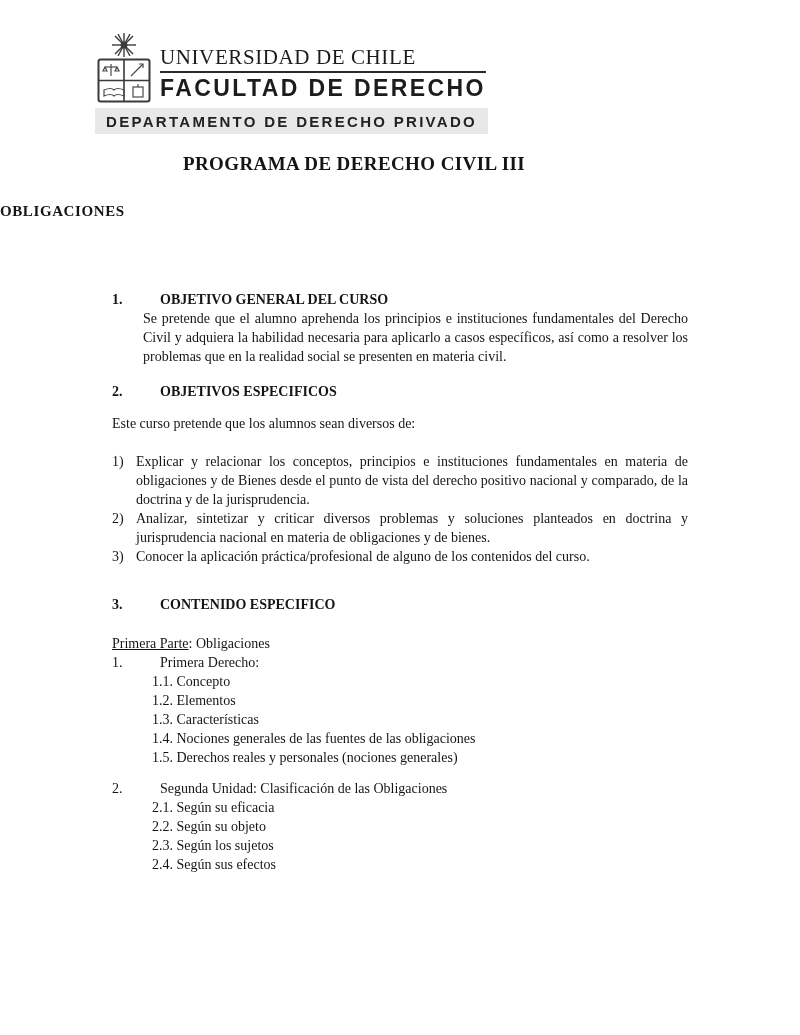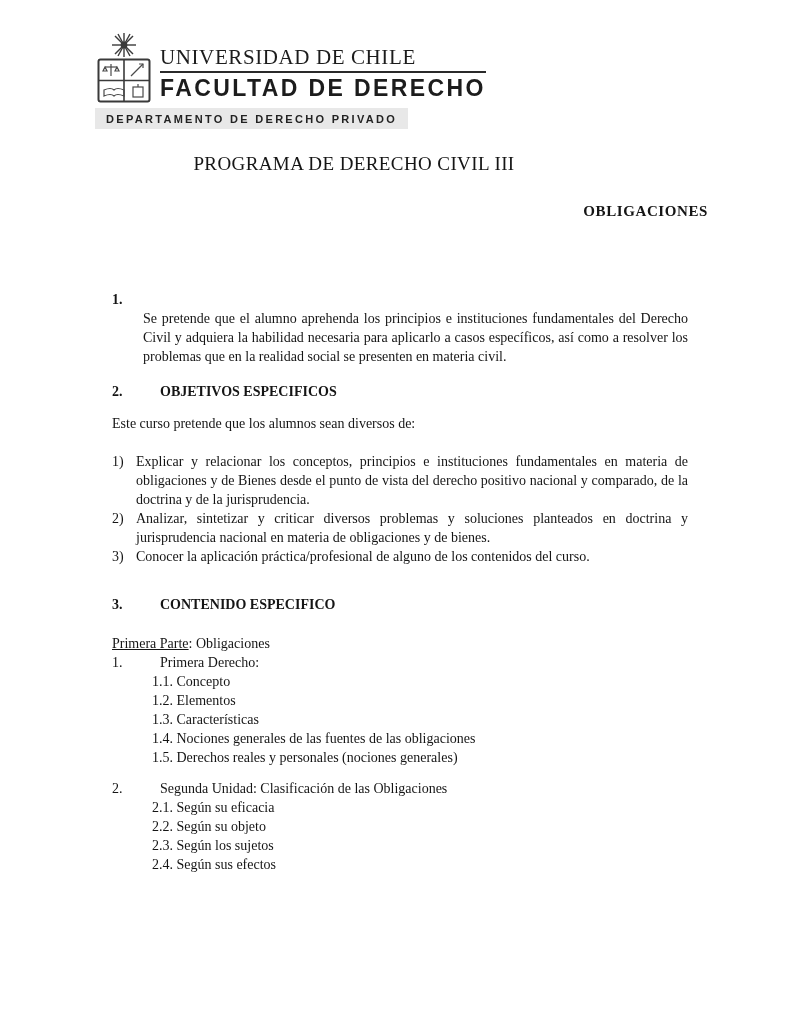--- a/index.html
+++ b/index.html
@@ -34,37 +34,37 @@
     letter-spacing: 2.4px;
     color: #1c1c1c;
     white-space: nowrap;
     margin-top: 2px;
   }
   .dept {
     margin-top: 5px;
     display: inline-block;
     background: #e8e8e8;
     font-family: "Liberation Sans", sans-serif;
-    font-size: 11px;
+    font-size: 15px;
     font-weight: bold;
     letter-spacing: 2.3px;
     color: #222222;
     padding: 5px 11px 4px 11px;
     white-space: nowrap;
   }
 
   
   .doc-title {
     position: absolute; top: 153px; left: 0; right: 0;
     margin: 0; text-align: center;
-    font-size: 19px; font-weight: normal; letter-spacing: 0.4px;
+    font-size: 19px; font-weight: bold; letter-spacing: 0.4px;
   }
   .doc-subtitle {
     position: absolute; top: 203px; left: 0; right: 0;
-    margin: 0; text-align: right;
+    margin: 0; text-align: left;
     font-size: 15px; font-weight: bold; letter-spacing: 0.6px;
   }
 
   
   .content {
     position: absolute; left: 112px; top: 290px; width: 576px;
     font-size: 14px; line-height: 19px;
   }
   .sec-heading { display: flex; font-weight: bold; font-size: 14px; }
   .sec-num { width: 48px; flex: none; }
@@ -136,20 +136,21 @@
     <div class="dept">DEPARTAMENTO DE DERECHO PRIVADO</div>
   </header>
 
   <h1 class="doc-title">PROGRAMA DE DERECHO CIVIL III</h1>
   <h2 class="doc-subtitle">OBLIGACIONES</h2>
 
   <main class="content">
 
     <div class="sec-heading">
       <span class="sec-num">1.</span>
+      <span class="sec-title">OBJETIVO GENERAL DEL CURSO</span>
     </div>
     <p class="para cont">Se pretende que el alumno aprehenda los principios e instituciones fundamentales del Derecho Civil y adquiera la habilidad necesaria para aplicarlo a casos específicos, así como a resolver los problemas que en la realidad social se presenten en materia civil.</p>
 
     <div class="sec-heading sec2">
       <span class="sec-num">2.</span>
       <span class="sec-title">OBJETIVOS ESPECIFICOS</span>
     </div>
     <p class="intro">Este curso pretende que los alumnos sean diversos de:</p>
     <div class="num-list">
       <div class="num-item">

